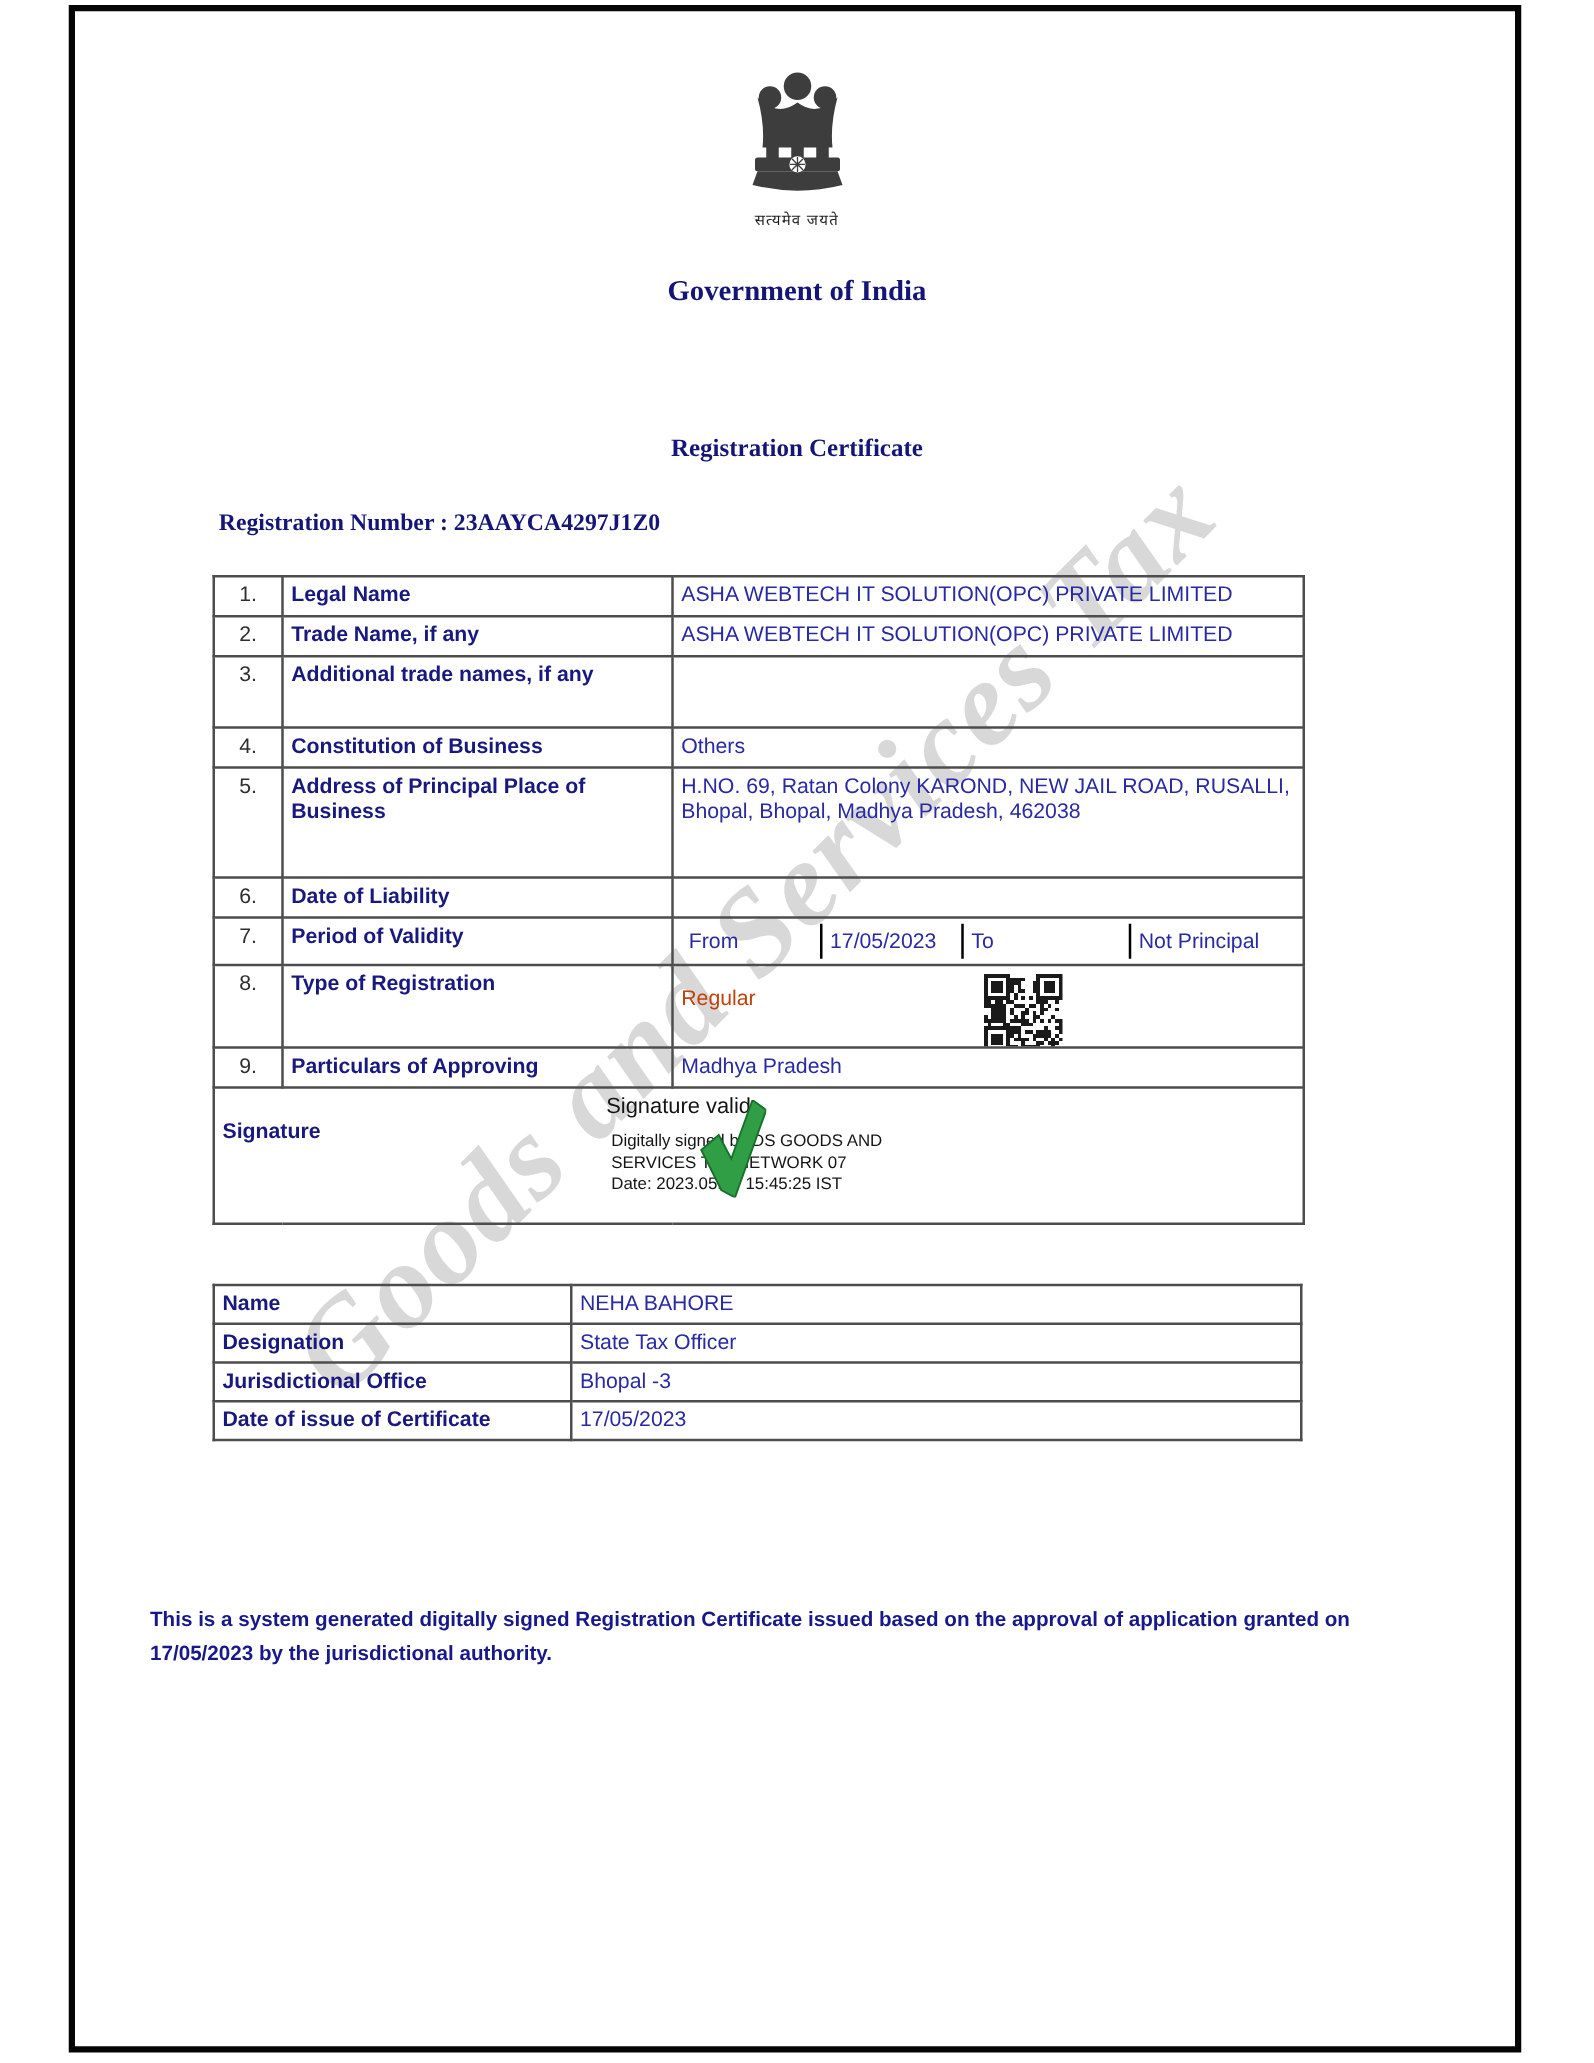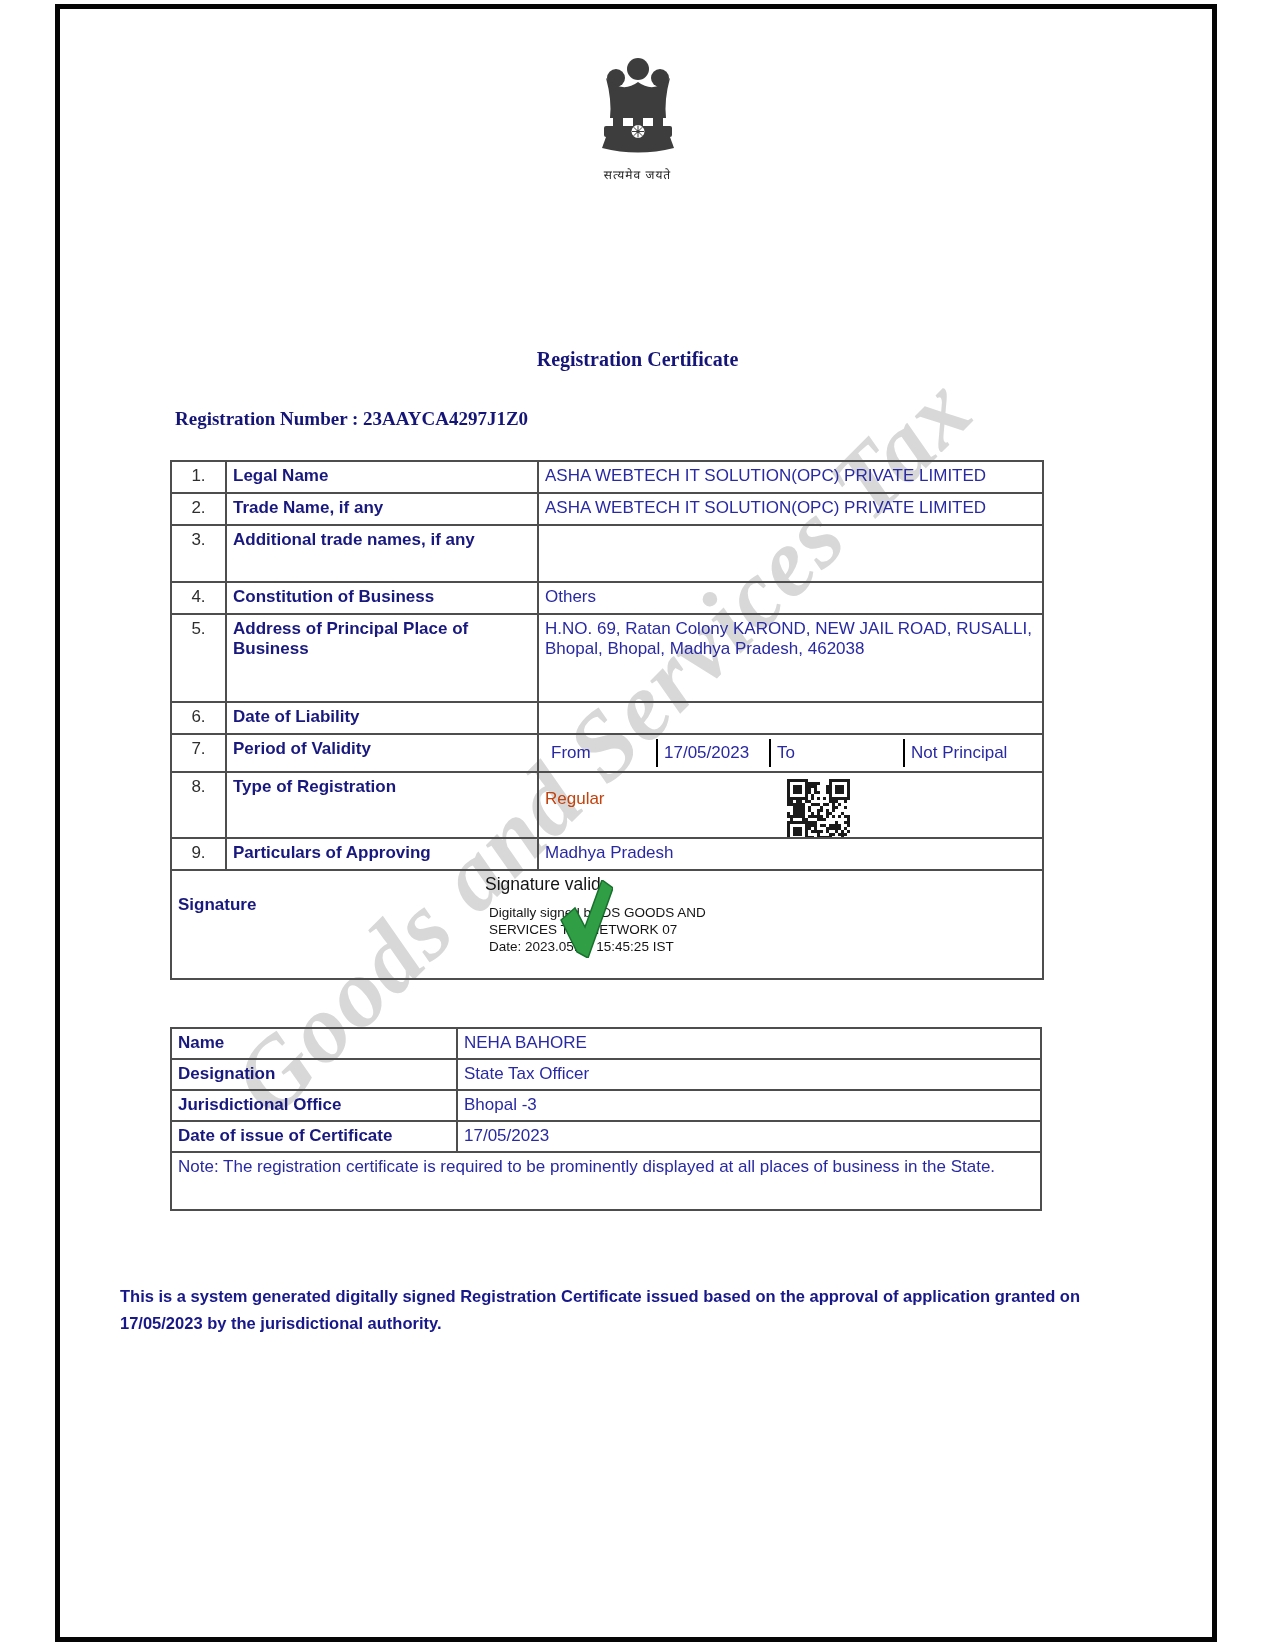--- a/index.html
+++ b/index.html
@@ -88,20 +88,21 @@
         <line x1="40" y1="69.5" x2="40" y2="81.5"></line>
         <line x1="34" y1="75.5" x2="46" y2="75.5"></line>
         <line x1="35.7" y1="71.2" x2="44.3" y2="79.8"></line>
         <line x1="35.7" y1="79.8" x2="44.3" y2="71.2"></line>
       </g>
       <circle cx="40" cy="75.5" r="1.6" fill="#3d3d3d"></circle>
     </svg>
     <div class="emblem-caption">सत्यमेव जयते</div>
   </div>
 
+  <div class="ctr gov">Government of India</div>
   <div class="ctr doctitle">Registration Certificate</div>
   <div class="regnum">Registration Number : 23AAYCA4297J1Z0</div>
 
   <table class="cert main">
     <colgroup>
         <col style="width:55px">
         <col style="width:312px">
         <col style="width:505px">
       </colgroup>
     <tbody>
@@ -436,21 +437,18 @@
       <td class="val">State Tax Officer</td>
     </tr>
     <tr class="lr">
       <td class="lbl">Jurisdictional Office</td>
       <td class="val">Bhopal -3</td>
     </tr>
     <tr class="lr">
       <td class="lbl">Date of issue of Certificate</td>
       <td class="val">17/05/2023</td>
     </tr>
-    <tr class="noterow">
-      <td colspan="2" class="noteval">Note: The registration certificate is required to be prominently displayed at all places of business in the State.</td>
-    </tr>
   </tbody>
     </table>
 
   <div class="footer">This is a system generated digitally signed Registration Certificate issued based on the approval of application granted on 17/05/2023 by the jurisdictional authority.</div>
 
 </div>
 
 </body></html>

